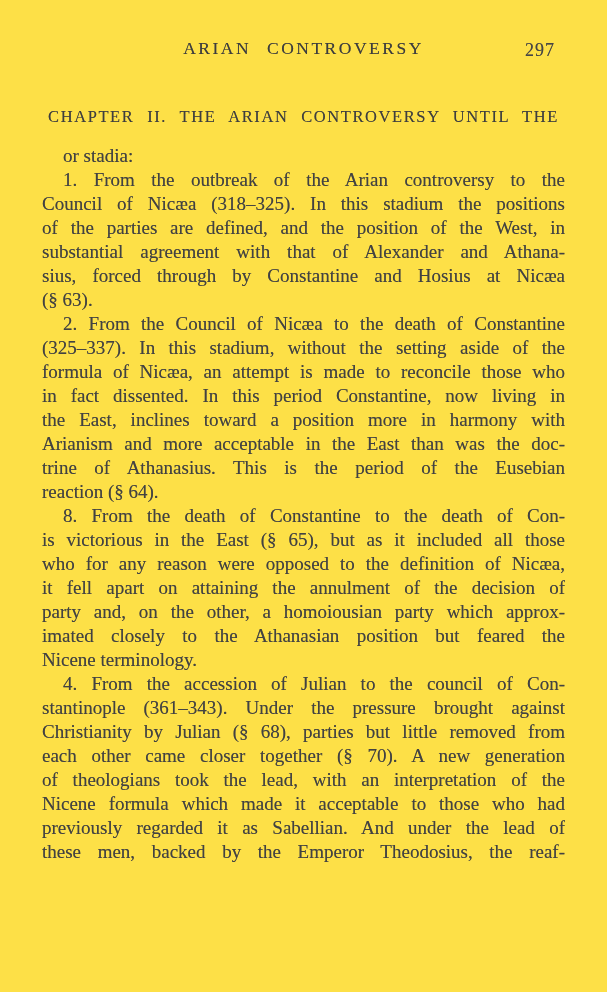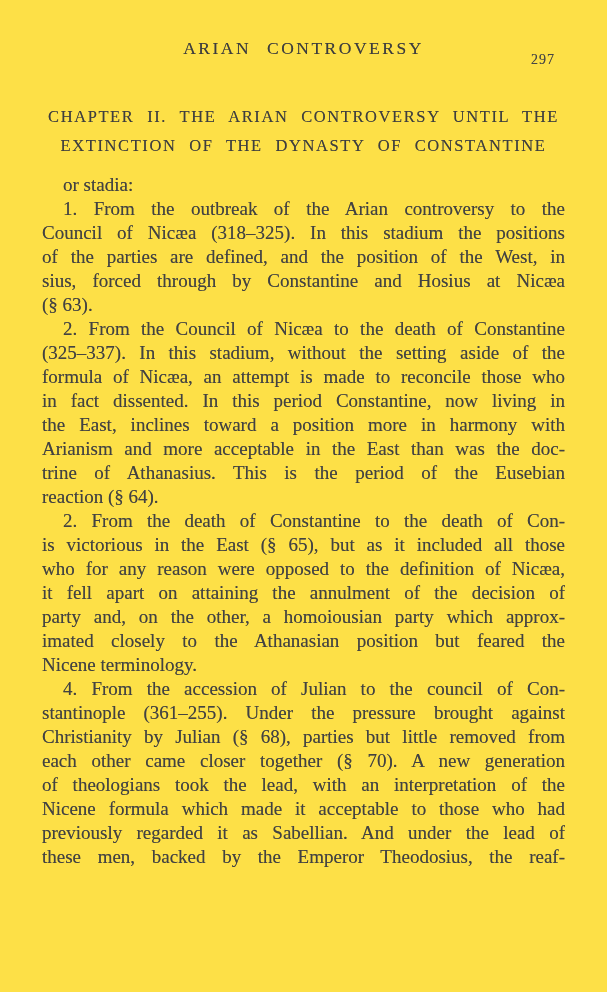--- a/index.html
+++ b/index.html
@@ -30,23 +30,23 @@
   }
   .header-title {
     text-align: center;
     font-size: 17.5px;
     letter-spacing: 2.5px;
     word-spacing: 9px;
     color: #3d3d3d;
   }
   .page-number {
     position: absolute;
-    top: 14px;
+    top: 2px;
     right: 10px;
-    font-size: 14px;
+    font-size: 18px;
     letter-spacing: 1px;
     color: #464646;
   }
   .chapter-heading {
     margin: 38px 0 0 0;
     font-size: 16.5px;
     font-weight: normal;
     line-height: 29px;
     text-align: center;
     letter-spacing: 1.6px;
@@ -81,56 +81,56 @@
 <div class="page">
   <div class="column">
 
     <div class="running-header">
       <div class="header-title">ARIAN CONTROVERSY</div>
       <div class="page-number">297</div>
     </div>
 
     <h2 class="chapter-heading">
       <span>CHAPTER II.  THE ARIAN CONTROVERSY UNTIL THE</span><br>
-      <span>EXTINCTION OF THE DYNASTY OF CONSTANTINE</span>
     </h2>
 
     <div class="body-text">
         <div class="para">
           <div class="line last">or stadia:</div>
         </div>
         <div class="para">
           <div class="line">1.  From the outbreak of the Arian controversy to the</div>
           <div class="line">Council of Nicæa (318–325).  In this stadium the positions</div>
           <div class="line">of the parties are defined, and the position of the West, in</div>
+          <div class="line">substantial agreement with that of Alexander and Athana-</div>
           <div class="line">sius, forced through by Constantine and Hosius at Nicæa</div>
           <div class="line last">(§ 63).</div>
         </div>
         <div class="para">
           <div class="line">2.  From the Council of Nicæa to the death of Constantine</div>
           <div class="line">(325–337).  In this stadium, without the setting aside of the</div>
           <div class="line">formula of Nicæa, an attempt is made to reconcile those who</div>
           <div class="line">in fact dissented.  In this period Constantine, now living in</div>
           <div class="line">the East, inclines toward a position more in harmony with</div>
           <div class="line">Arianism and more acceptable in the East than was the doc-</div>
           <div class="line">trine of Athanasius.  This is the period of the Eusebian</div>
           <div class="line last">reaction (§ 64).</div>
         </div>
         <div class="para">
-          <div class="line">2.  From the death of Constantine to the death of Con-</div>
+          <div class="line">8.  From the death of Constantine to the death of Con-</div>
           <div class="line">is victorious in the East (§ 65), but as it included all those</div>
           <div class="line">who for any reason were opposed to the definition of Nicæa,</div>
           <div class="line">it fell apart on attaining the annulment of the decision of</div>
           <div class="line">party and, on the other, a homoiousian party which approx-</div>
           <div class="line">imated closely to the Athanasian position but feared the</div>
           <div class="line last">Nicene terminology.</div>
         </div>
         <div class="para">
           <div class="line">4.  From the accession of Julian to the council of Con-</div>
-          <div class="line">stantinople (361–255).  Under the pressure brought against</div>
+          <div class="line">stantinople (361–343).  Under the pressure brought against</div>
           <div class="line">Christianity by Julian (§ 68), parties but little removed from</div>
           <div class="line">each other came closer together (§ 70).  A new generation</div>
           <div class="line">of theologians took the lead, with an interpretation of the</div>
           <div class="line">Nicene formula which made it acceptable to those who had</div>
           <div class="line">previously regarded it as Sabellian.  And under the lead of</div>
           <div class="line">these men, backed by the Emperor Theodosius, the reaf-</div>
         </div>
       </div>
 
   </div>

